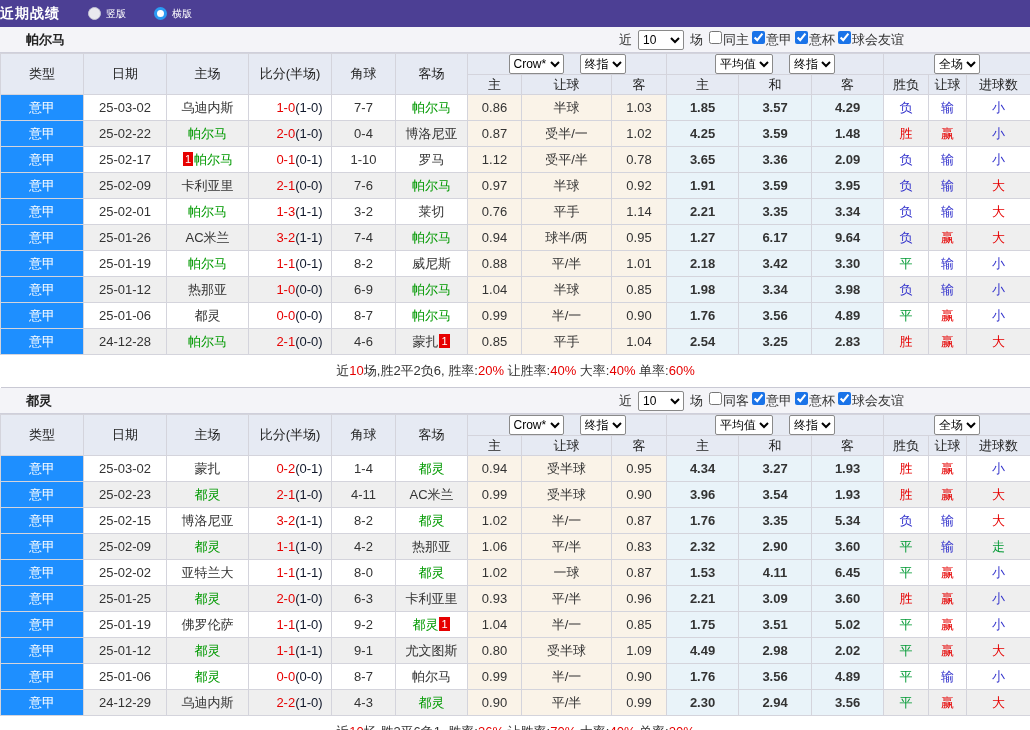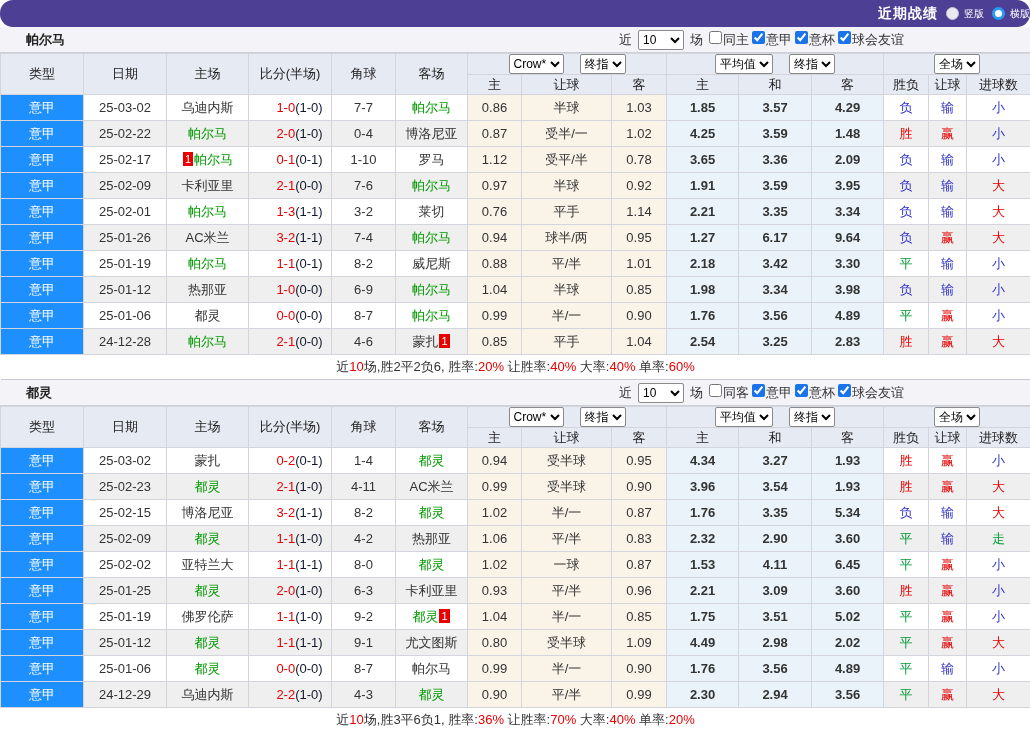--- a/index.html
+++ b/index.html
@@ -4,21 +4,21 @@
 <style>
   * { box-sizing: border-box; margin: 0; padding: 0; }
   html,body { width: 1030px; background: #fff; }
   body {
     font-family: "Liberation Sans", sans-serif;
     font-size: 13px; color: #333; overflow: hidden;
   }
   
   .topbar {
     height: 27px; background: #4c3f94; color: #fff;
-    display: flex; align-items: center; justify-content: flex-end; gap: 8px; border-radius: 13px;
+    display: flex; align-items: center; justify-content: flex-start; gap: 28px;
   }
   .topbar-title { font-weight: bold; font-size: 14px; letter-spacing: 1px; }
   .radio-opt { display: inline-flex; align-items: center; gap: 5px; cursor: pointer; font-size: 10px; }
   .radio-circle { width: 13px; height: 13px; border-radius: 50%; display: inline-block; }
   .radio-circle.selected { background: #e9e9ef; border: 1px solid #c5c5d6; }
   .radio-circle.unselected { background: #fff; border: 3px solid #2b9af3; }
   
   .section-bar {
     height: 26px; background: #f4f4f8; border-bottom: 1px solid #cfcfda;
     display: flex; align-items: center; padding: 0 6px;
@@ -51,21 +51,21 @@
   .ft { color: #e60000; margin-left: 19px; }
   .ht { color: #0f172a; }
   .badge {
     background: #e60000; color: #fff; font-size: 11px; line-height: 14px;
     display: inline-block; padding: 0 2px; margin: 0 1px; vertical-align: 1px;
   }
   .c-red { color: #e60000; }
   .c-blue { color: #3333cc; }
   .c-green { color: #009933; }
   tfoot td {
-    height: 25px; background: #fff; border: none; border-bottom: 1px solid #c9c9d4;
+    height: 33px; background: #fff; border: none; border-bottom: 1px solid #c9c9d4;
     text-align: center;
   }
   .sum-red { color: #e60000; }
 </style>
 </head>
 <body>
 
 <div class="topbar">
   <span class="topbar-title">近期战绩</span>
   <span class="radio-opt">

